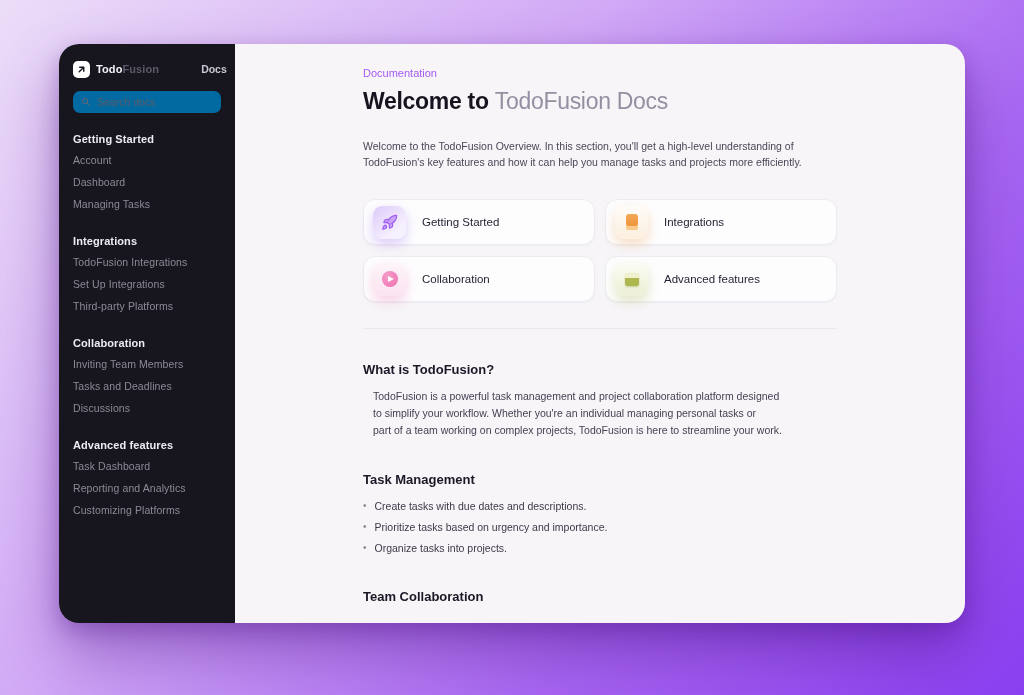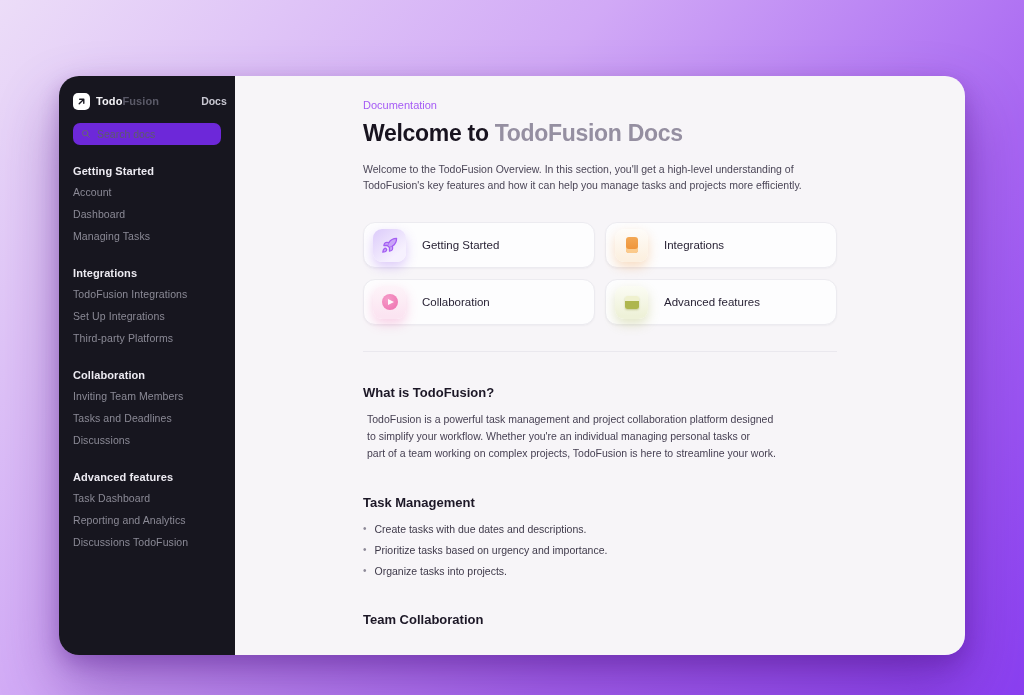--- a/index.html
+++ b/index.html
@@ -3,57 +3,57 @@
 <meta charset="utf-8">
 <style>
   html,body{margin:0;padding:0;}
   body{
     width:1024px;height:695px;overflow:hidden;position:relative;
     background:linear-gradient(130deg,#ecddf8 0%,#d1a9f6 38%,#a866f2 70%,#8a3ff0 100%);
     font-family:"Liberation Sans","DejaVu Sans",sans-serif;
     -webkit-font-smoothing:antialiased;
   }
   .window{
-    position:absolute;left:59px;top:76px;width:906px;height:579px;
+    position:absolute;left:59px;top:44px;width:906px;height:579px;
     border-radius:20px;overflow:hidden;display:flex;
     box-shadow:0 30px 60px rgba(76,16,132,.42),0 8px 20px rgba(76,16,132,.28);
   }
   
   .sidebar{width:176px;flex:none;background:#17161f;padding:16px 14px 0;box-sizing:border-box;}
   .brandrow{display:flex;align-items:center;gap:6px;height:18px;}
   .logo{width:17px;height:17px;border-radius:5px;background:#fff;display:flex;align-items:center;justify-content:center;flex:none;}
   .logo svg{width:11px;height:11px;}
   .brand{font-size:11px;font-weight:700;color:#f4f3f7;letter-spacing:.1px;white-space:nowrap;}
   .brand .lt{color:#5b5a68;font-weight:700;}
   .vdiv{width:1px;height:11px;background:#34333f;margin:0 3px;}
   .docs-label{font-size:10.5px;color:#c9c8d2;font-weight:600;margin-left:24px;}
   .spacer{flex:1;}
   .moon-btn{width:16px;height:16px;display:flex;align-items:center;justify-content:center;cursor:pointer;}
   .moon-btn svg{width:13px;height:13px;}
   .searchbox{
-    margin-top:13px;height:22px;border-radius:7px;background:#6d28d9;
+    margin-top:13px;height:22px;border-radius:7px;background:#0369a1;
     display:flex;align-items:center;padding:0 8px;gap:6px;
   }
   .searchbox svg{width:10px;height:10px;flex:none;}
   .searchbox input{
     background:transparent;border:none;outline:none;width:100%;
     font-size:10.5px;color:#c9c8d2;font-family:inherit;padding:0;
   }
   .searchbox input::placeholder{color:#5d5c69;}
   .nav{margin-top:6px;}
   .nav-section{margin-top:16px;}
   .nav-header{font-size:11px;font-weight:700;color:#edebf2;padding:4px 0;letter-spacing:.1px;}
   .nav-item{font-size:10.5px;color:#8b8a96;padding:5px 0;cursor:pointer;letter-spacing:.1px;}
   
   .main{flex:1;background:#f7f5f8;overflow:hidden;position:relative;}
   .inner{width:474px;margin:0 auto;padding-top:23px;}
   .eyebrow{font-size:11px;color:#a55bf5;font-weight:500;margin-bottom:7px;}
   h1.pagetitle{margin:0;font-size:23px;font-weight:700;color:#18131f;letter-spacing:-.3px;line-height:30px;}
-  h1.pagetitle .accent{color:#958fa1;font-weight:700;}
-  .lead{margin:13px 0 0;font-size:10.5px;line-height:16px;color:#4b4657;}
+  h1.pagetitle .accent{color:#958fa1;font-weight:400;}
+  .lead{margin:22px 0 0;font-size:10.5px;line-height:16px;color:#4b4657;}
   .cards{display:grid;grid-template-columns:1fr 1fr;gap:11px 10px;margin-top:29px;}
   .card{
     background:#fdfdfe;border:1px solid #ecebf0;border-radius:12px;height:46px;
     display:flex;align-items:center;padding:0 12px 0 9px;box-sizing:border-box;cursor:pointer;
     box-shadow:0 1px 2px rgba(30,20,50,.04);
   }
   .tile{width:33px;height:33px;border-radius:9px;flex:none;display:flex;align-items:center;justify-content:center;}
   .k-rocket .tile{background:linear-gradient(140deg,#dccbfa 0%,#f6f1fe 75%);box-shadow:0 5px 12px rgba(150,90,240,.30);}
   .k-book   .tile{background:linear-gradient(180deg,#fefcf9 0%,#fcf0e0 90%);box-shadow:0 5px 12px rgba(238,150,60,.30);}
   .k-play   .tile{background:linear-gradient(180deg,#fdf4f9 0%,#fbe4f1 90%);box-shadow:0 5px 12px rgba(236,95,168,.28);}
@@ -65,21 +65,21 @@
   .k-laptop .glyph-laptop{display:flex;}
   .glyph-rocket svg{width:17px;height:17px;}
   .gb{width:12px;height:16px;border-radius:3px;background:linear-gradient(180deg,#f3a855,#ee8f33);box-shadow:inset 0 -4px 0 rgba(255,221,170,.75);}
   .gp{width:16px;height:16px;border-radius:50%;background:radial-gradient(circle at 35% 32%,#f59cc9,#ee6fae);display:flex;align-items:center;justify-content:center;}
   .gp i{display:block;width:0;height:0;border-left:6px solid #fff;border-top:3.5px solid transparent;border-bottom:3.5px solid transparent;margin-left:2px;opacity:.95;}
   .gl{width:14px;height:13px;border-radius:2.5px;background:linear-gradient(180deg,#eff1cf 0%,#eff1cf 36%,#aeb64e 36%);box-shadow:0 1px 2px rgba(140,150,50,.4);}
   .card-label{margin-left:16px;font-size:11.5px;font-weight:500;color:#241e31;}
   .divider{border:none;border-top:1px solid #eae8ee;margin:26px 0 0;}
   .body-section{margin-top:33px;}
   .body-section h2{margin:6px 0 11px;font-size:13px;font-weight:700;color:#1c1726;}
-  .body-section p{margin:4px;font-size:10.5px;line-height:17px;color:#453f51;white-space:pre-line;}
+  .body-section p{margin:10px;font-size:10.5px;line-height:17px;color:#453f51;white-space:pre-line;}
   .bullets{list-style:none;margin:0;padding:0;}
   .bullets li{display:flex;gap:8px;font-size:10.5px;line-height:16px;color:#3e3949;margin-bottom:5px;}
   .bullets li::before{content:"•";color:#8d8998;font-size:10px;line-height:16px;}
 </style>
 </head>
 <body>
 
 <div class="window">
 
   <aside class="sidebar">
@@ -142,21 +142,21 @@
             <div class="nav-item">Tasks and Deadlines</div>
             <div class="nav-item">Discussions</div>
           </div>
         </div>
         <div class="nav-section">
           <div class="nav-header">Advanced features</div>
           <div>
 
           <div class="nav-item">Task Dashboard</div>
             <div class="nav-item">Reporting and Analytics</div>
-            <div class="nav-item">Discussions TodoFusion</div>
+            <div class="nav-item">Customizing Platforms</div>
           </div>
         </div>
       </nav>
   </aside>
 
   <main class="main">
     <div class="inner">
 
       <div class="eyebrow">Documentation</div>
 

